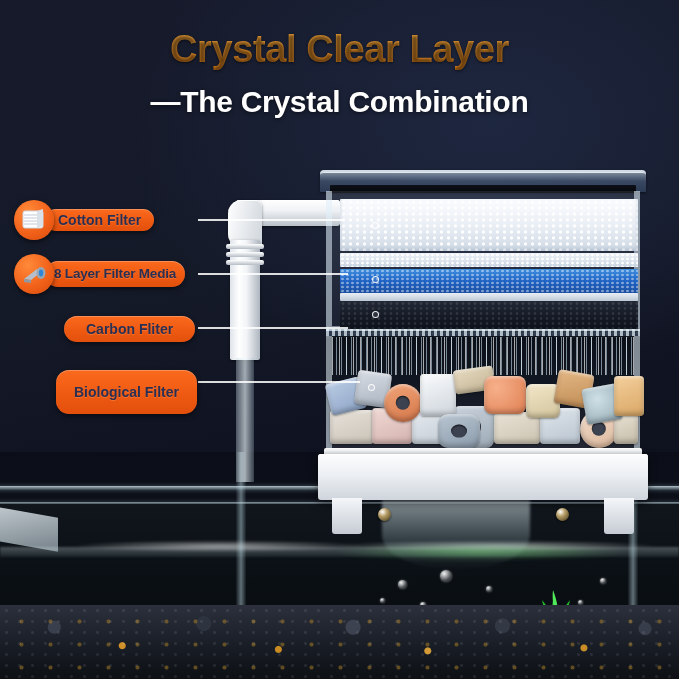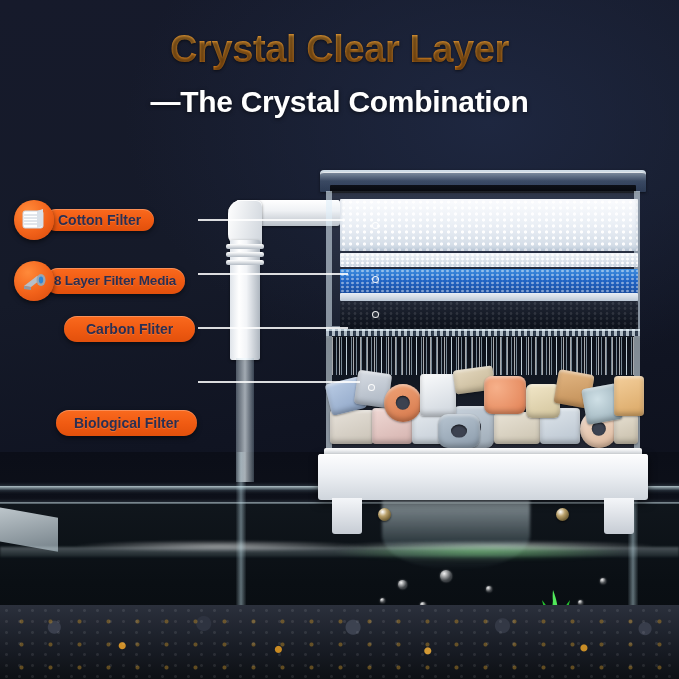--- a/index.html
+++ b/index.html
@@ -425,40 +425,40 @@
           <rect x="3" y="4" width="20" height="17" rx="2" fill="#ffffff"></rect>
           <rect x="3" y="4" width="20" height="17" rx="2" fill="none" stroke="#cdd6e0" stroke-width="1"></rect>
           <path d="M4 8 H22 M4 11 H22 M4 14 H22 M4 17 H22" stroke="#c3ccd8" stroke-width="1"></path>
           <path d="M17 4 L23 2 L23 19 L17 21 Z" fill="#d9e0e8"></path>
         </g>
       </svg>
     </div>
     <div class="pill">Cotton Filter</div>
   </div>
 
-  <div class="label-row" style="left:14px; top:261px;">
+  <div class="label-row" style="left:14px; top:254px;">
     <div class="label-icon">
       <svg width="28" height="24" viewBox="0 0 28 24">
         <g>
           <path d="M4 17 L17 7 L24 8 L11 18 Z" fill="#b6bfc9"></path>
           <ellipse cx="21" cy="11" rx="4.5" ry="6" fill="#9aa6b2"></ellipse>
           <ellipse cx="21" cy="11" rx="2.2" ry="3.4" fill="#2f86d6"></ellipse>
           <path d="M4 17 L11 18 L11 21 L4 20 Z" fill="#8e99a5"></path>
         </g>
       </svg>
     </div>
     <div class="pill tight">8 Layer Filter Media</div>
   </div>
 
   <div class="label-row" style="left:64px; top:316px;">
     <div class="pill" style="padding:5px 22px;">Carbon Fliter</div>
   </div>
 
   <div class="label-row" style="left:56px; top:370px;">
-    <div class="pill" style="padding:5px 18px;margin-top:40px;">Biological Filter</div>
+    <div class="pill" style="padding:14px 18px;">Biological Filter</div>
   </div>
 
   <div class="headline-wrap">
     <div class="headline-main">Crystal Clear Layer</div>
     <div class="headline-sub">—The Crystal Combination</div>
   </div>
 
 </div>
 
 </body></html>

